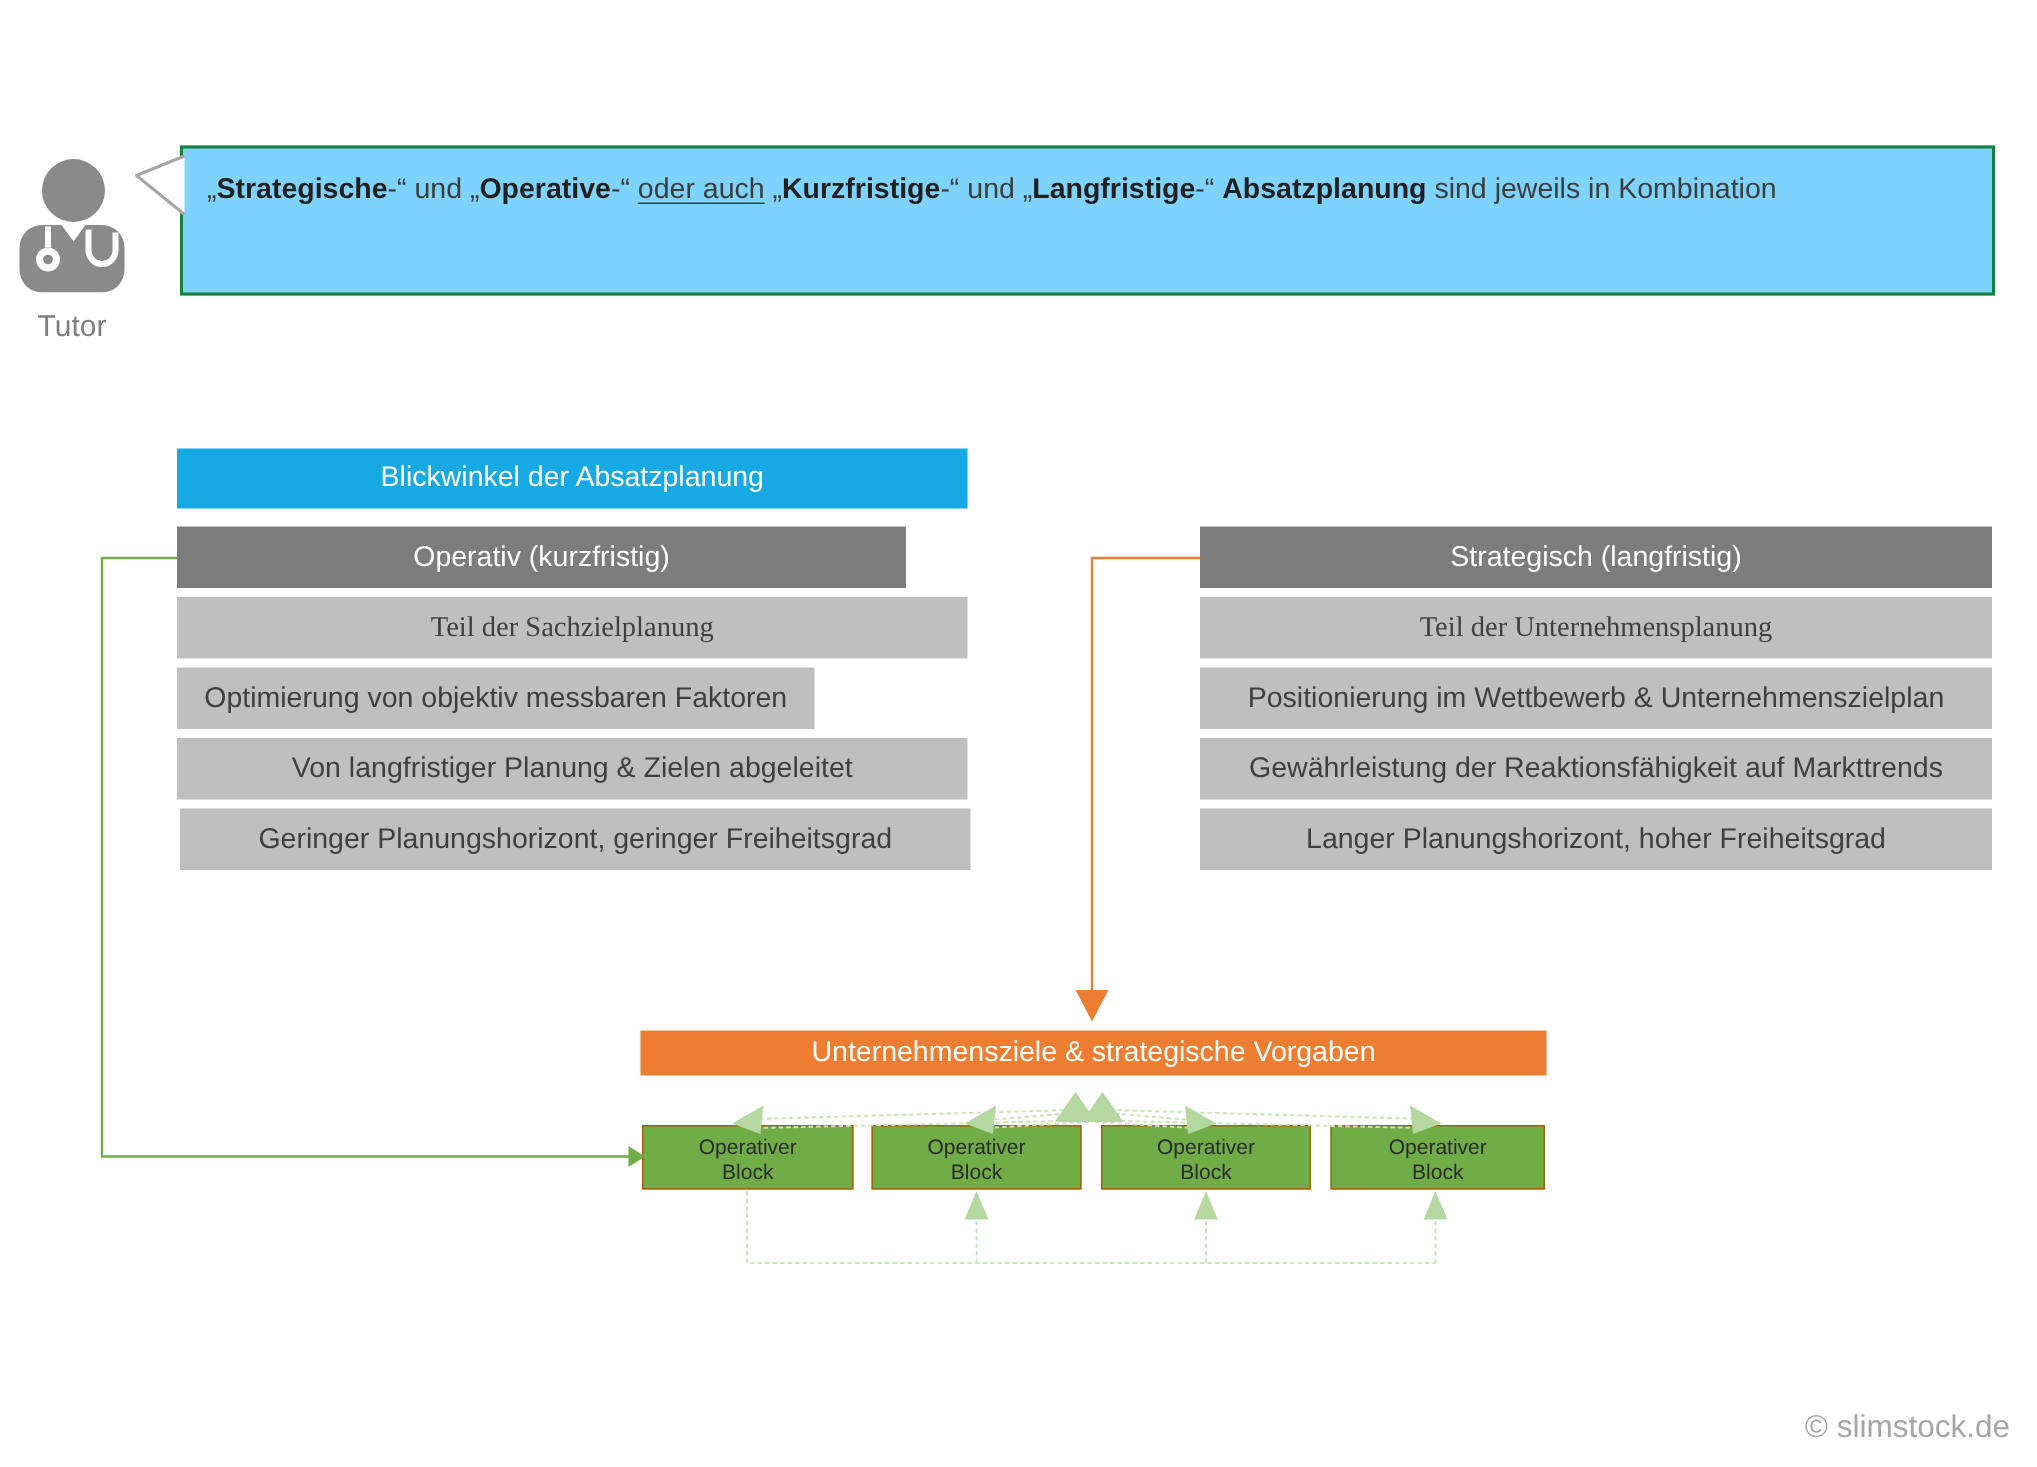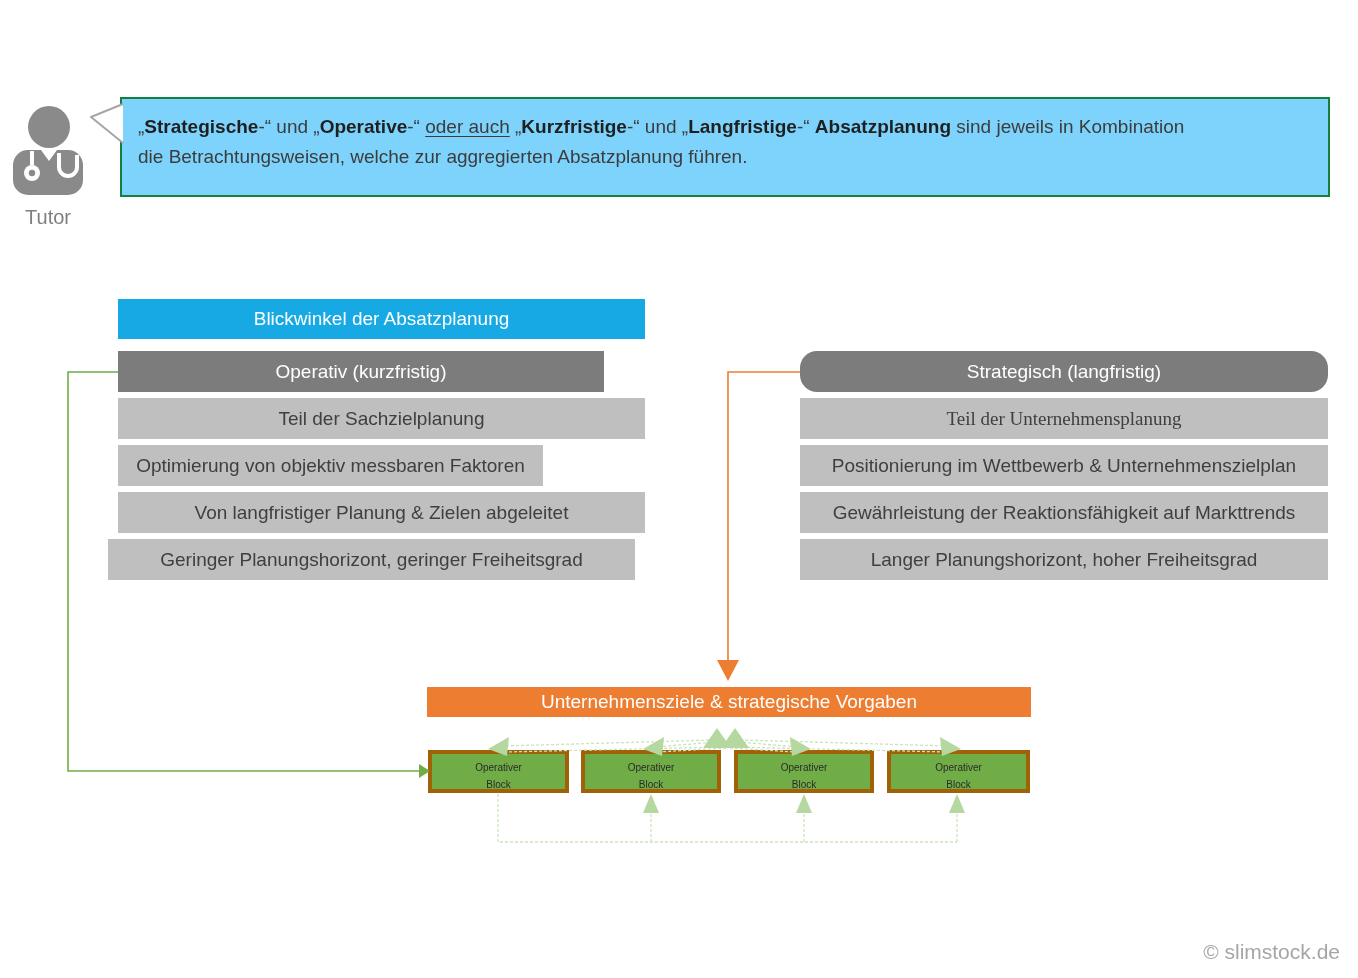--- a/index.html
+++ b/index.html
@@ -14,21 +14,21 @@
   
   .tutor-wrap{left:8px;top:103px;width:80px;text-align:center;z-index:2;}
   .tutor-label{margin-top:7px;font-size:20px;color:#7F7F7F;}
   
   .box{box-sizing:border-box;display:flex;align-items:center;justify-content:center;
        font-size:19px;z-index:1;text-align:center;}
   .blue{background:#16A9E3;color:#ffffff;}
   .dark{background:#7C7C7C;color:#ffffff;}
   .light{background:#BFBFBF;color:#3F3F3F;}
   .orange{background:#ED7D31;color:#ffffff;}
-  .gblock{background:#70AD47;border:4px solid #a16207;color:#2B2B2B;font-size:10px;
+  .gblock{background:#70AD47;border:1px solid #a16207;color:#2B2B2B;font-size:14px;
           line-height:17px;white-space:pre-line;padding-top:5px;box-sizing:border-box;
           display:block;text-align:center;z-index:1;position:absolute;top:750px;height:43px;}
   .overlay{left:0;top:0;z-index:2;pointer-events:none;}
   .footer{right:18px;bottom:14px;font-size:21px;color:#A6A6A6;z-index:2;}
 </style>
 </head>
 <body>
 
 <svg class="abs overlay" width="1358" height="978" viewBox="0 0 1358 978">
 
@@ -82,35 +82,34 @@
     <path d="M22,48 L22,62" stroke="#ffffff" stroke-width="4" fill="none"></path>
     <circle cx="22" cy="70" r="8" fill="#ffffff"></circle>
     <circle cx="22" cy="70" r="3.2" fill="#8A8A8A"></circle>
     <path d="M49,50 L49,64 A9,9 0 0 0 67,64 L67,52" stroke="#ffffff" stroke-width="4" fill="none"></path>
   </svg>
   <div class="tutor-label">Tutor</div>
 </div>
 
 <div class="abs bubble">
   <div class="bubble-line"><span>„</span><span style="font-weight: bold; color: rgb(31, 31, 31);">Strategische</span><span>-“ und „</span><span style="font-weight: bold; color: rgb(31, 31, 31);">Operative</span><span>-“ </span><span style="text-decoration: underline; text-underline-offset: 3px;">oder auch</span><span> „</span><span style="font-weight: bold; color: rgb(31, 31, 31);">Kurzfristige</span><span>-“ und „</span><span style="font-weight: bold; color: rgb(31, 31, 31);">Langfristige</span><span>-“ </span><span style="font-weight: bold; color: rgb(31, 31, 31);">Absatzplanung</span><span> sind jeweils in Kombination</span></div>
-  <div class="bubble-line">die Betrachtungsweisen, welche zur aggregierten Absatzplanung führen.</div>
 </div>
 <svg class="abs bubble-tail" width="42" height="52" viewBox="0 0 42 52">
   <path d="M38,6 L6,19 L38,45" fill="#ffffff" stroke="#A6A6A6" stroke-width="2" stroke-linejoin="round"></path>
 </svg>
 
 <div class="abs box blue" style="left:118px;top:299px;width:527px;height:40px;">Blickwinkel der Absatzplanung</div>
 
 <div class="abs box dark" style="left:118px;top:351px;width:486px;height:41px;">Operativ (kurzfristig)</div>
-<div class="abs box light" style="left:118px;top:398px;width:527px;height:41px;">Teil der Sachzielplanung</div>
+<div class="abs box light" style="left:118px;top:398px;width:527px;height:41px;font-family:Liberation Serif, serif;">Teil der Sachzielplanung</div>
 <div class="abs box light" style="left:118px;top:445px;width:425px;height:41px;">Optimierung von objektiv messbaren Faktoren</div>
 <div class="abs box light" style="left:118px;top:492px;width:527px;height:41px;">Von langfristiger Planung &amp; Zielen abgeleitet</div>
-<div class="abs box light" style="left:108px;top:539px;width:527px;height:41px;">Geringer Planungshorizont, geringer Freiheitsgrad</div>
+<div class="abs box light" style="left:120px;top:539px;width:527px;height:41px;">Geringer Planungshorizont, geringer Freiheitsgrad</div>
 
-<div class="abs box dark" style="left:800px;top:351px;width:528px;height:41px;border-radius:17px;">Strategisch (langfristig)</div>
+<div class="abs box dark" style="left:800px;top:351px;width:528px;height:41px;">Strategisch (langfristig)</div>
 <div class="abs box light" style="left:800px;top:398px;width:528px;height:41px;font-family:Liberation Serif, serif;">Teil der Unternehmensplanung</div>
 <div class="abs box light" style="left:800px;top:445px;width:528px;height:41px;">Positionierung im Wettbewerb &amp; Unternehmenszielplan</div>
 <div class="abs box light" style="left:800px;top:492px;width:528px;height:41px;">Gewährleistung der Reaktionsfähigkeit auf Markttrends</div>
 <div class="abs box light" style="left:800px;top:539px;width:528px;height:41px;">Langer Planungshorizont, hoher Freiheitsgrad</div>
 
 <div class="abs box orange" style="left:427px;top:687px;width:604px;height:30px;">Unternehmensziele &amp; strategische Vorgaben</div>
 
 <div class="gblock" style="left:428px;width:141px;">Operativer
 Block</div>
 <div class="gblock" style="left:581px;width:140px;">Operativer

